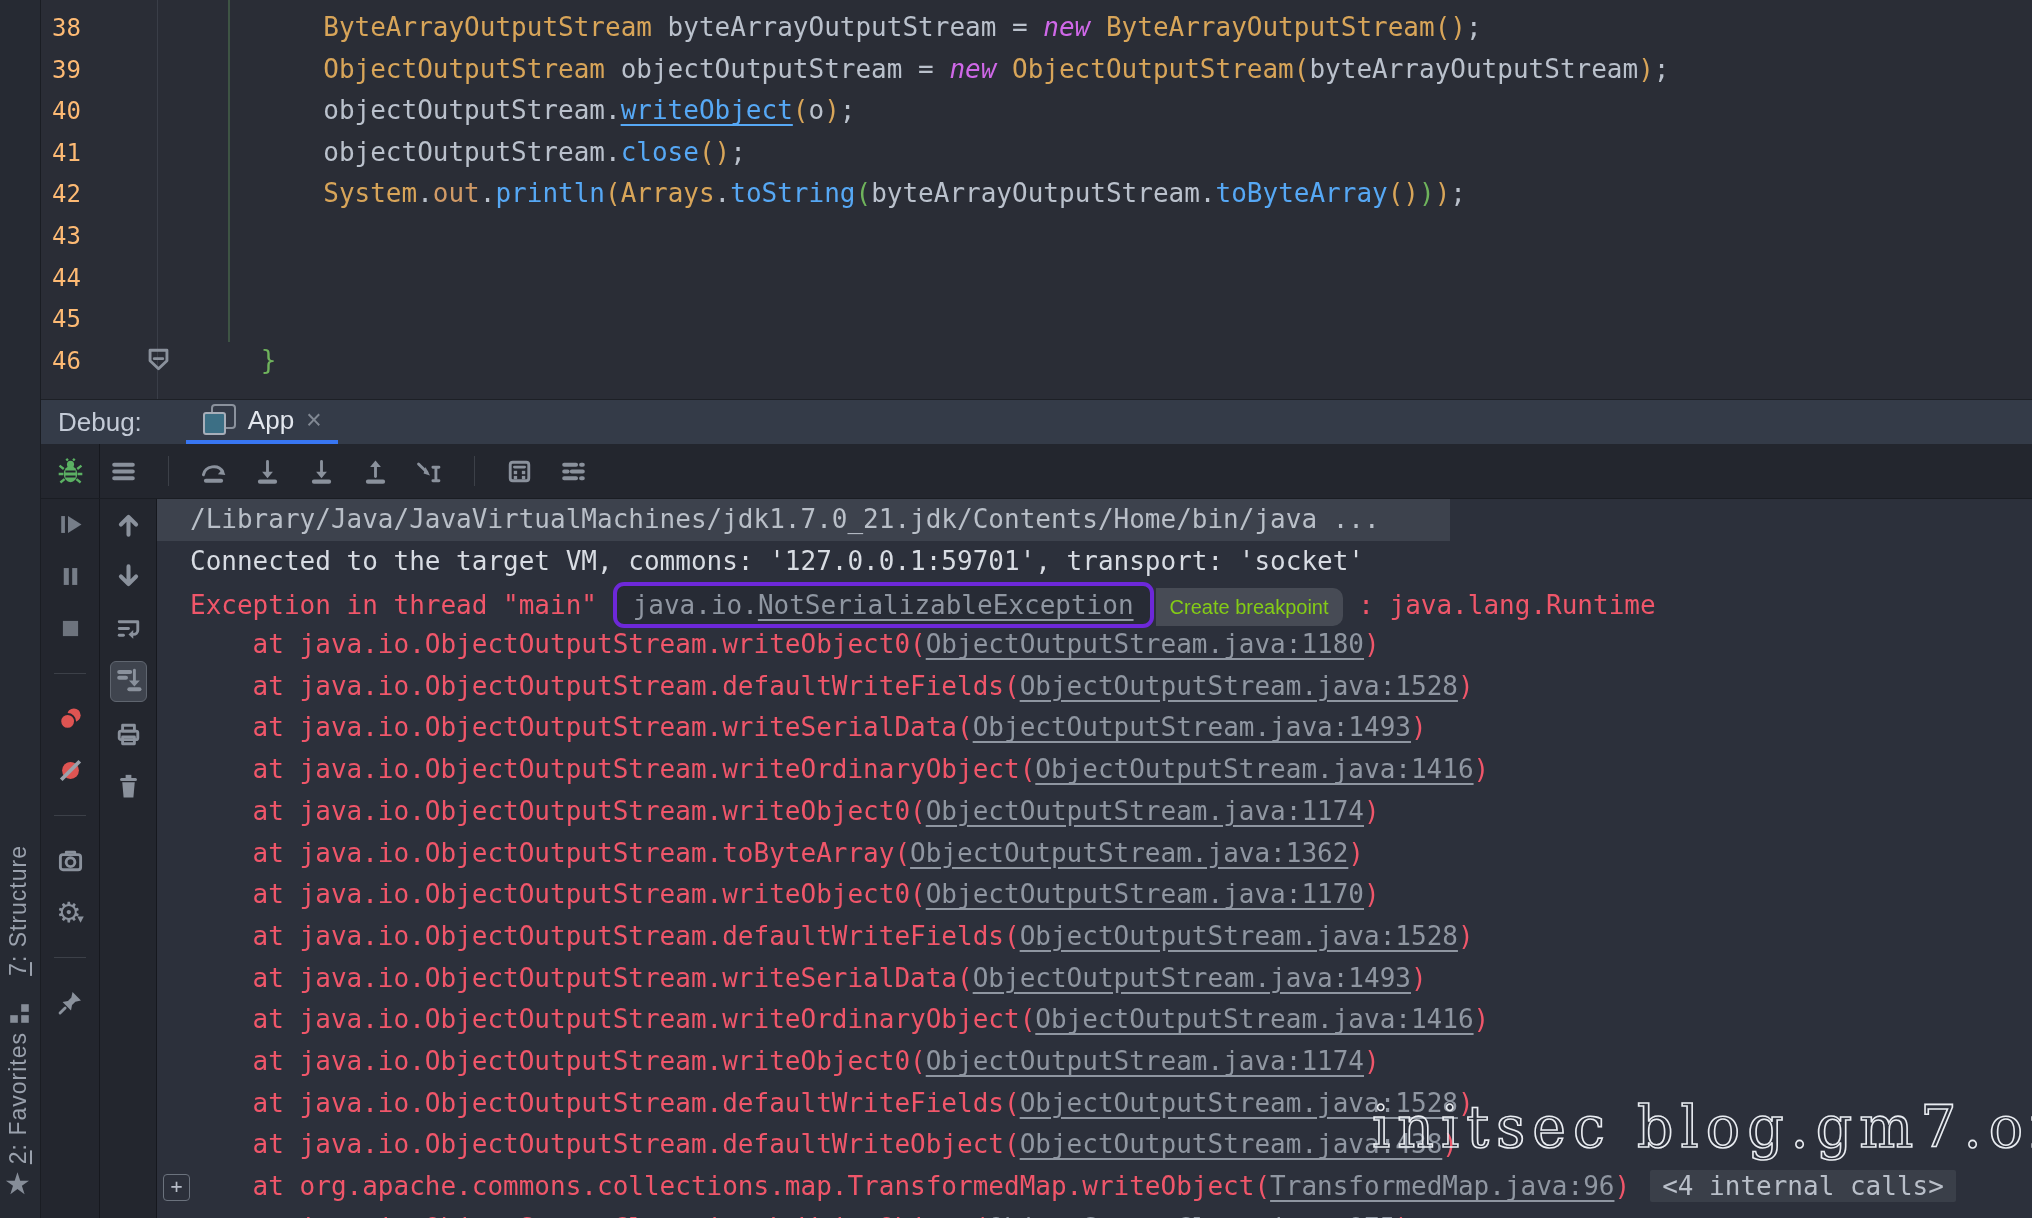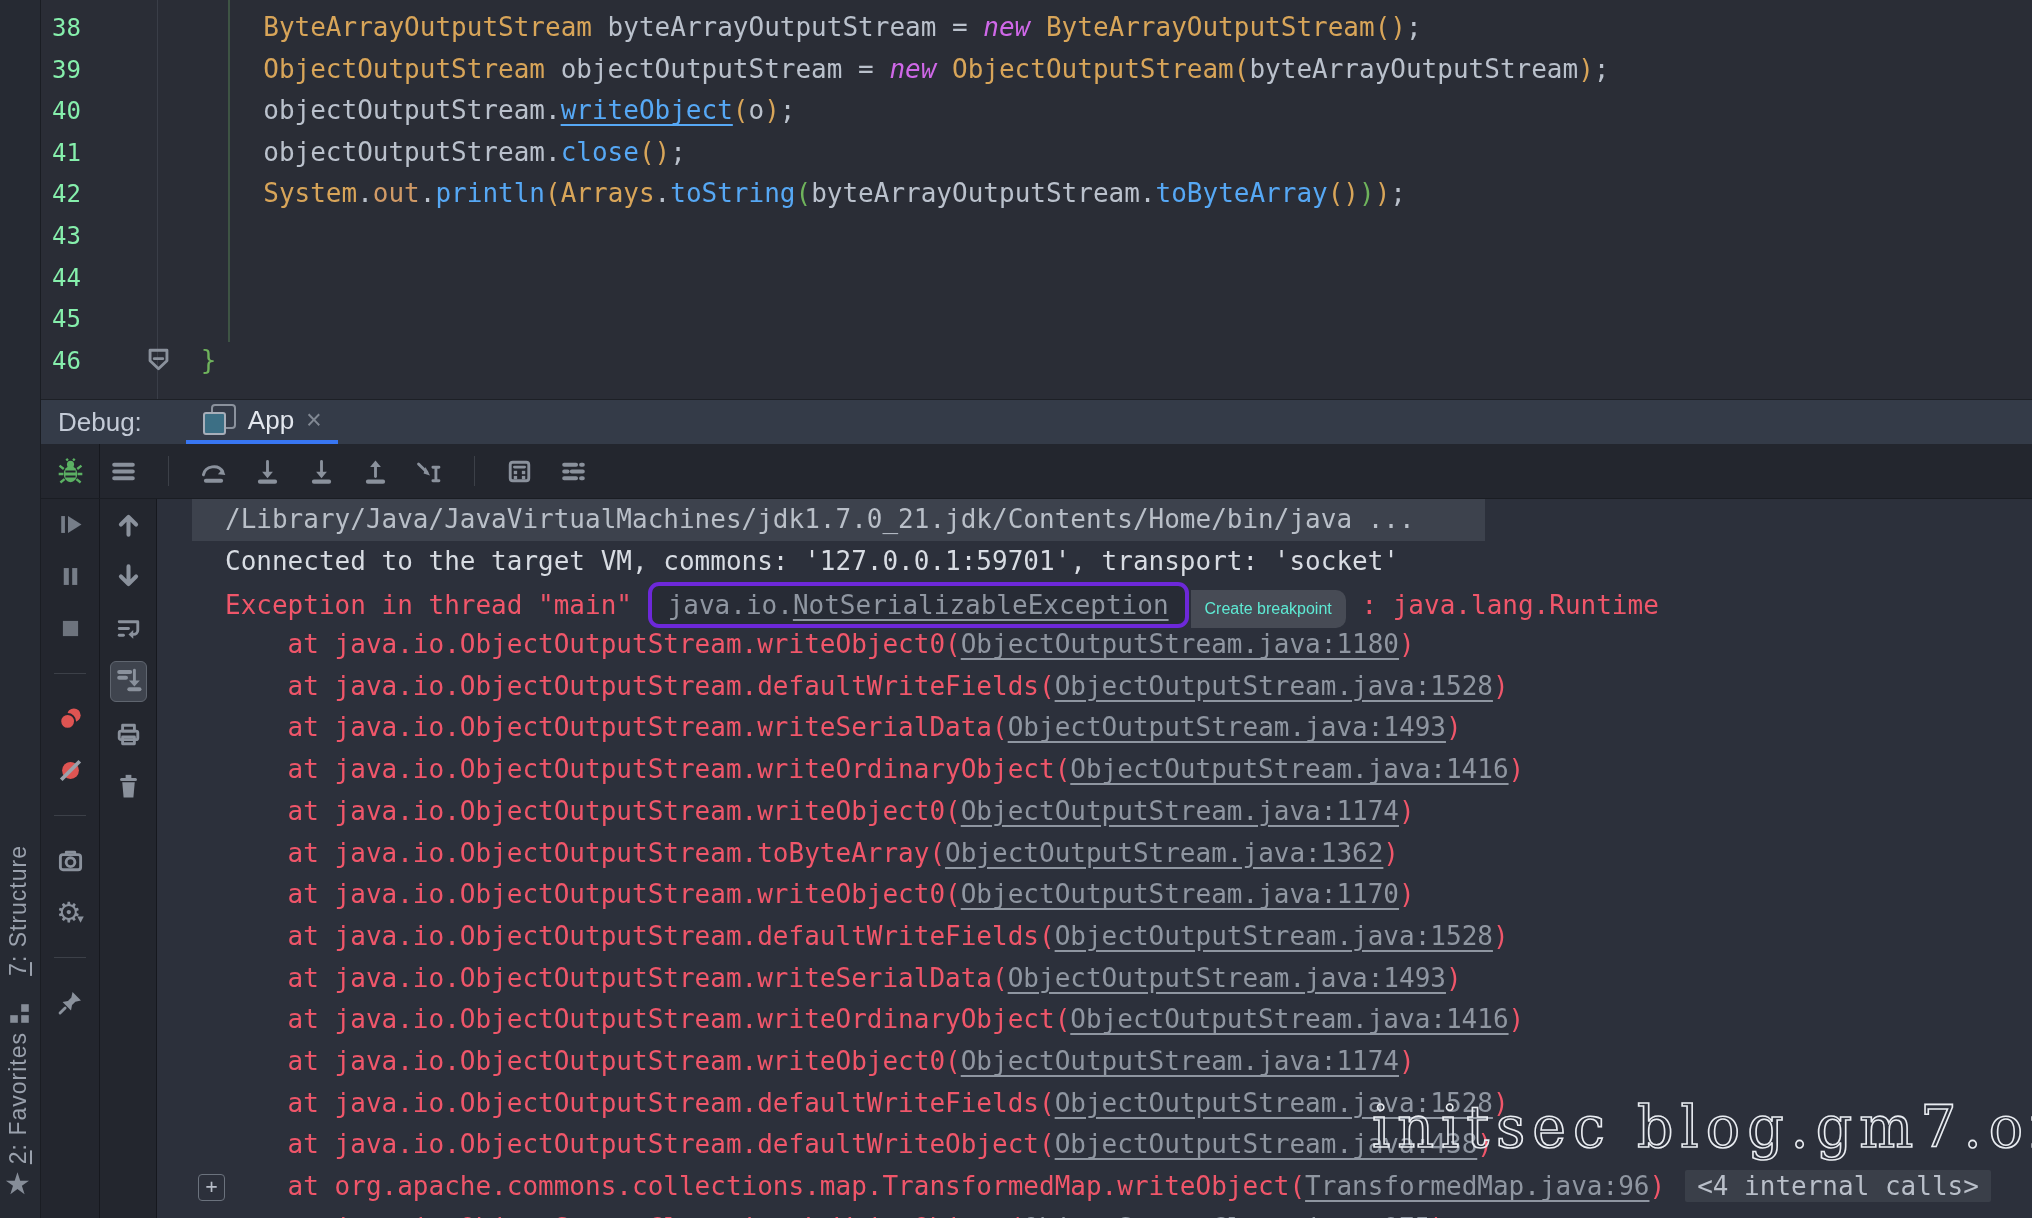--- a/index.html
+++ b/index.html
@@ -13,21 +13,21 @@
   .star-glyph{color:#868d98;font-size:30px;position:absolute;left:4px;}
   
   .main{flex:1;display:flex;flex-direction:column;min-width:0;}
   
   .editor{height:399px;background:#2a2d36;position:relative;overflow:hidden;flex:0 0 399px;}
   .gutter-sep{position:absolute;left:116px;top:0;bottom:0;width:1px;background:#3a3e48;}
   .indent-guide{position:absolute;left:187px;top:0;height:342px;width:1.5px;background:#3e5444;}
   .ed-lines{position:absolute;left:0;top:7px;right:0;}
   .ed-line{height:41.6px;line-height:41.6px;white-space:pre;
        font-family:"DejaVu Sans Mono",monospace;font-size:26px;}
-  .lnum{display:inline-block;width:40px;margin-right:57px;text-align:right;color:#86efac;font-size:24px;}
+  .lnum{display:inline-block;width:40px;margin-right:117px;text-align:right;color:#fdba74;font-size:24px;}
   .tk-pln{color:#bac1cc}.tk-cls{color:#d8a559}.tk-kw{color:#cf68e8;font-style:italic}
   .tk-m{color:#56a8f5}.tk-mu{color:#56a8f5;text-decoration:underline;text-underline-offset:5px}
   .tk-p1{color:#d8a559}.tk-p2{color:#6fb35c}.tk-brace{color:#6fb35c}.tk-fld{color:#d19a66}
   .fold-marker{position:absolute;left:104px;top:346px;width:27px;height:27px;}
   
   .dbg-header{height:44px;background:#343b48;border-top:1px solid #1d2026;display:flex;align-items:stretch;
        flex:0 0 44px;}
   .dbg-label{color:#c4cbd7;font-size:26px;align-self:center;padding-left:17px;}
   .dbg-tab{margin-left:44px;display:flex;align-items:center;gap:12px;padding:0 16px;
        border-bottom:4px solid #3876f2;}
@@ -52,29 +52,29 @@
   
   .dbg-body{flex:1;display:flex;min-height:0;}
   .icol{background:#23262e;display:flex;flex-direction:column;align-items:center;padding-top:12px;gap:25px;
         border-right:1px solid #16181e;}
   .icol1{width:58px;flex:0 0 58px;}
   .icol2{width:56px;flex:0 0 56px;}
   .sel-box{background:#3f444e;border:1.5px solid #5f656f;border-radius:6px;padding:4px;margin:-6px;}
   
   .console{flex:1;background:#2c303b;position:relative;overflow:hidden;min-width:0;}
   .c-row{height:41.7px;line-height:41.7px;white-space:pre;padding-left:33px;width:max-content;
-       font-family:"DejaVu Sans Mono",monospace;font-size:26px;position:relative;margin-left:35px;}
+       font-family:"DejaVu Sans Mono",monospace;font-size:26px;position:relative;}
   .c-path{color:#b9bfc8}.c-info{color:#d8dce3}.c-red{color:#f0566a}
   .lnk{color:#8f96a1;text-decoration:underline;text-underline-offset:5px;}
   .hl{background:#3d424d;padding-right:70px;}
   .xbox{display:inline-block;line-height:30px;border:4px solid #6d28d9;border-radius:11px;
         padding:4px 16px;background:rgba(0,0,0,0.10);}
   .xbox .pkg{color:#8f96a1}
-  .hint-chip{display:inline-block;background:#474b55;color:#5eead4;border-radius:0 10px 10px 0;
-        font-family:"Liberation Sans",sans-serif;font-size:16px;line-height:30px;padding:4px 14px;margin-left:2px;}
+  .hint-chip{display:inline-block;background:#474b55;color:#84cc16;border-radius:0 10px 10px 0;
+        font-family:"Liberation Sans",sans-serif;font-size:20px;line-height:30px;padding:4px 14px;margin-left:2px;}
   .badge{background:#3a3f49;color:#b9bfc9;padding:1px 12px;margin-left:20px;border-radius:2px;}
   .fold-plus{position:absolute;left:6px;top:8px;width:25px;height:25px;border:1.5px solid #6b727d;border-radius:4px;
         background:#2c303b;color:#b7bdc8;font:20px/23px "DejaVu Sans Mono",monospace;text-align:center;}
   
   .wm-ascii{position:absolute;left:14px;top:1066px;margin:0;font-family:"DejaVu Sans Mono",monospace;
         font-size:28px;line-height:30px;color:rgba(238,241,246,0.92);z-index:40;pointer-events:none;}
   .wm-site{position:absolute;left:1372px;top:1094px;font-family:"DejaVu Serif",serif;font-size:57px;
         letter-spacing:7px;color:transparent;-webkit-text-stroke:1.6px #e9ecf1;z-index:40;pointer-events:none;white-space:nowrap;}
   
   .s{stroke:#8a919c;fill:none;stroke-width:1.7;stroke-linecap:round;stroke-linejoin:round;}

